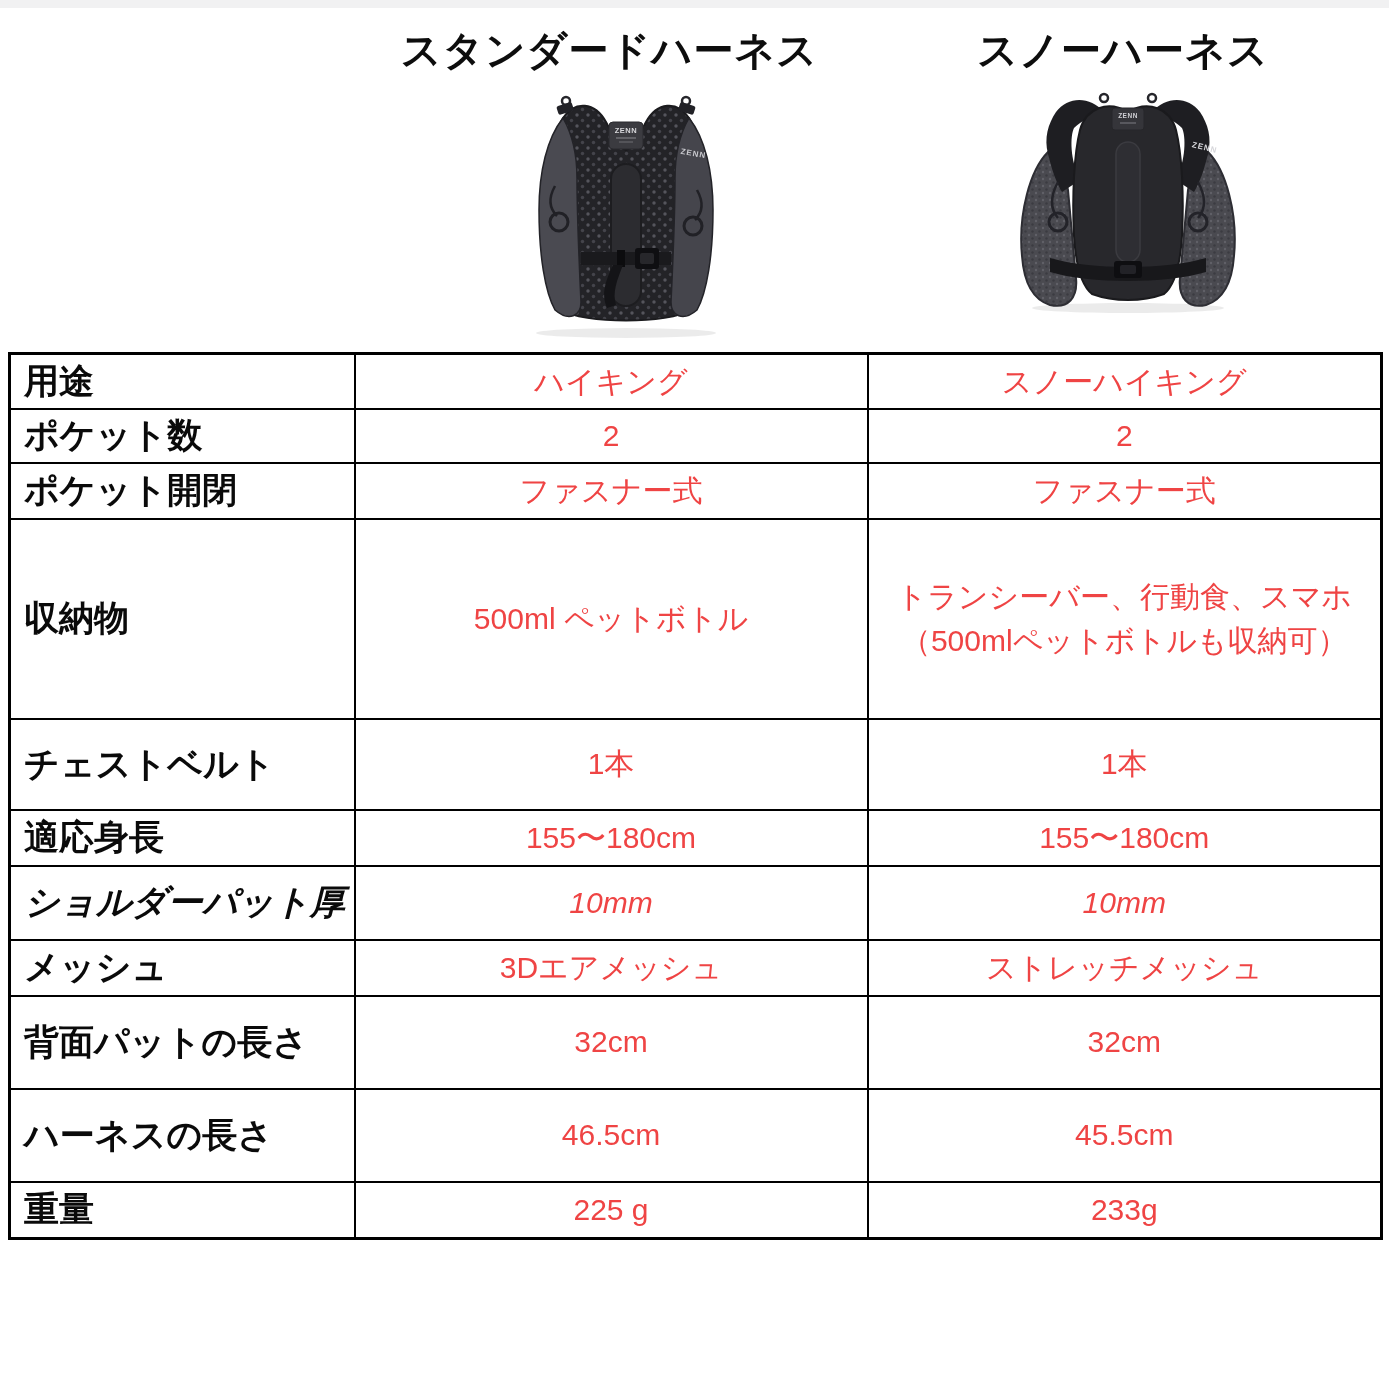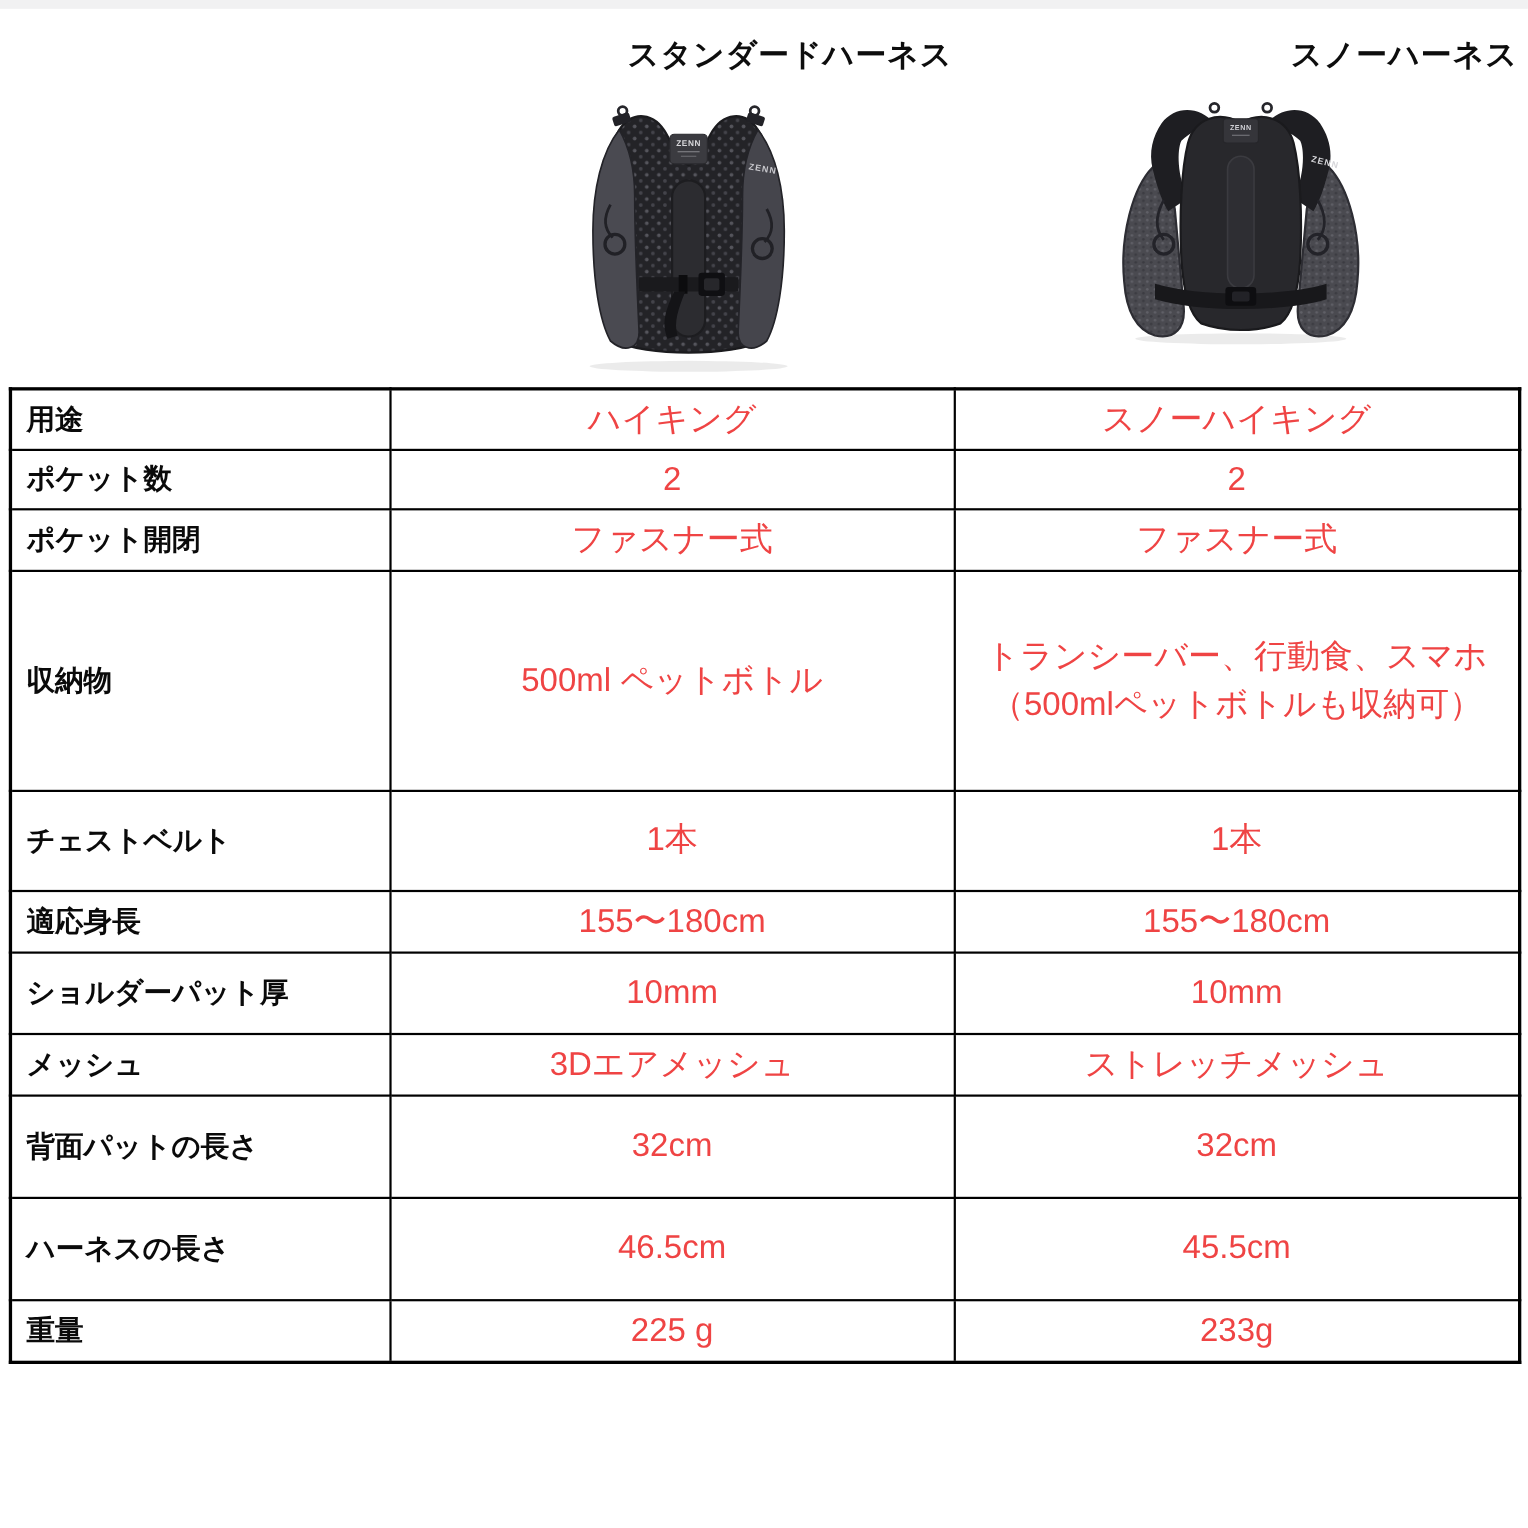--- a/index.html
+++ b/index.html
@@ -5,54 +5,54 @@
   html,body{margin:0;padding:0;}
   body{
     width:1389px;height:1389px;background:#ffffff;overflow:hidden;
     font-family:"Liberation Sans","DejaVu Sans",sans-serif;color:#000;
     position:relative;
   }
   .page{position:absolute;inset:0;}
   .top-strip{position:absolute;left:0;top:0;width:1389px;height:8px;background:#f1f1f2;}
   .col-title{
     position:absolute;top:28px;height:44px;line-height:44px;
-    font-size:28px;font-weight:bold;text-align:right;color:#0d0d0d;
+    font-size:40px;font-weight:bold;text-align:center;color:#0d0d0d;
     letter-spacing:1px;white-space:nowrap;
   }
   .col-title.standard{left:353px;width:513px;}
   .col-title.snow{left:866px;width:514px;}
   .product-img{position:absolute;}
   .product-img.standard{left:519px;top:90px;width:214px;height:252px;}
   .product-img.snow{left:1006px;top:86px;width:244px;height:230px;}
 
   table.spec-table{
     position:absolute;left:8px;top:352px;width:1372px;
     border-collapse:collapse;table-layout:fixed;
     border:3px solid #000;
   }
   .spec-table th,.spec-table td{
     border:2px solid #000;vertical-align:middle;
     overflow:hidden;
   }
   .spec-table th{
     text-align:left;padding:2px 6px 2px 13px;
-    font-size:26px;font-weight:bold;color:#0a0a0a;
+    font-size:35px;font-weight:bold;color:#0a0a0a;
   }
   .spec-table td{
     text-align:center;padding:2px 10px;
     font-size:30px;font-weight:normal;color:#ef4444;
     white-space:pre-line;line-height:1.45;
   }
   .spec-table tr:nth-child(1){height:55px;}
   .spec-table tr:nth-child(2){height:54px;}
   .spec-table tr:nth-child(3){height:56px;margin-top:33px;}
   .spec-table tr:nth-child(4){height:200px;}
   .spec-table tr:nth-child(5){height:91px;}
   .spec-table tr:nth-child(6){height:56px;}
-  .spec-table tr:nth-child(7){height:74px;}
+  .spec-table tr:nth-child(7){height:74px;font-style:italic;}
   .spec-table tr:nth-child(8){height:56px;}
   .spec-table tr:nth-child(9){height:93px;}
   .spec-table tr:nth-child(10){height:93px;}
   .spec-table tr:nth-child(11){height:57px;}
   .spec-table tr:nth-child(12){height:55px;}
 </style>
 </head>
 <body>
 
 <div class="page">

